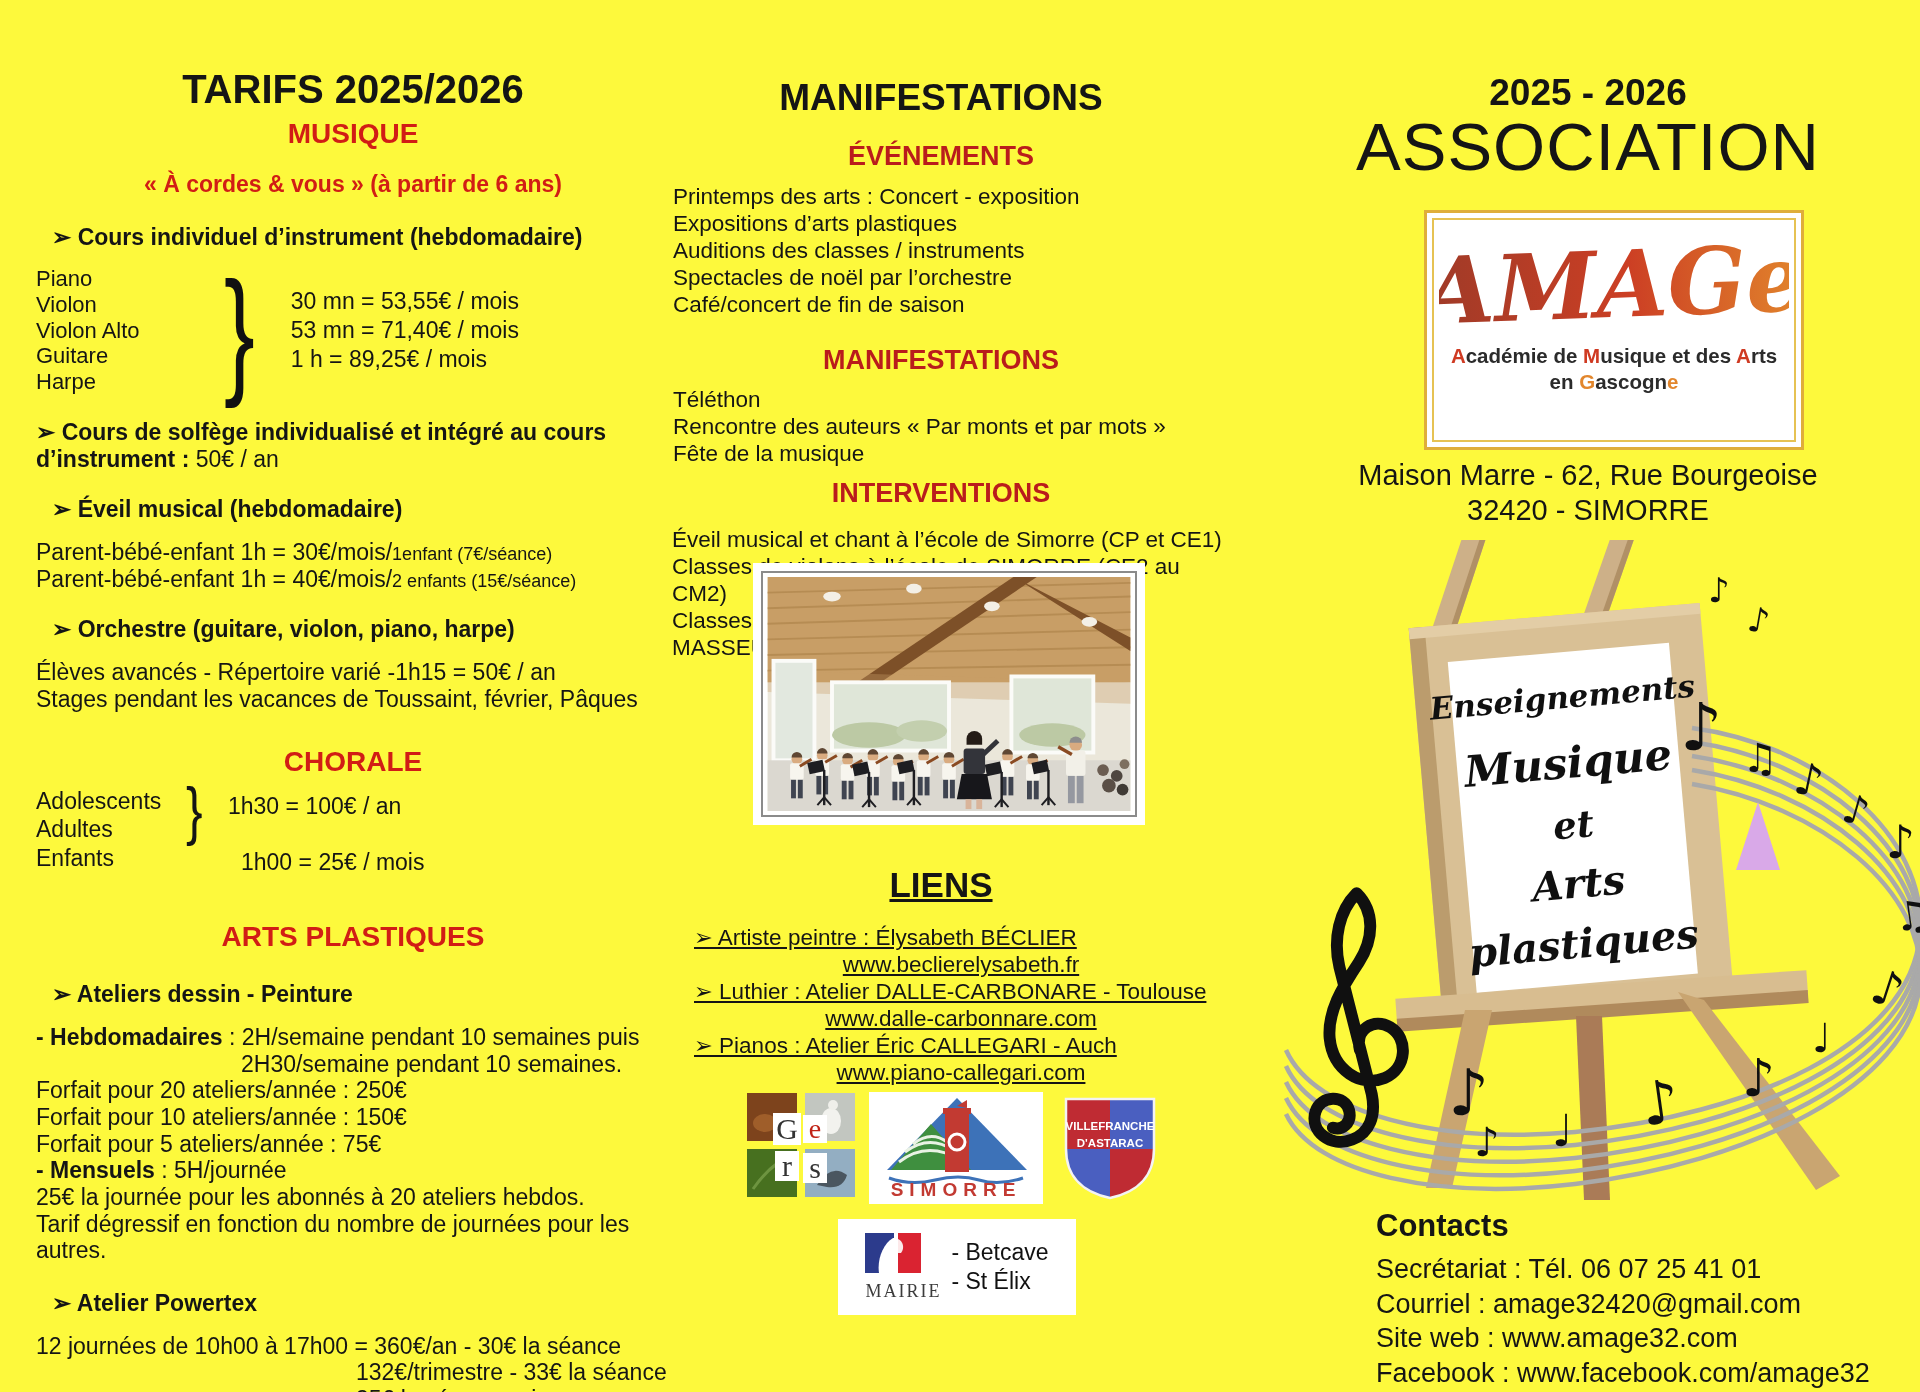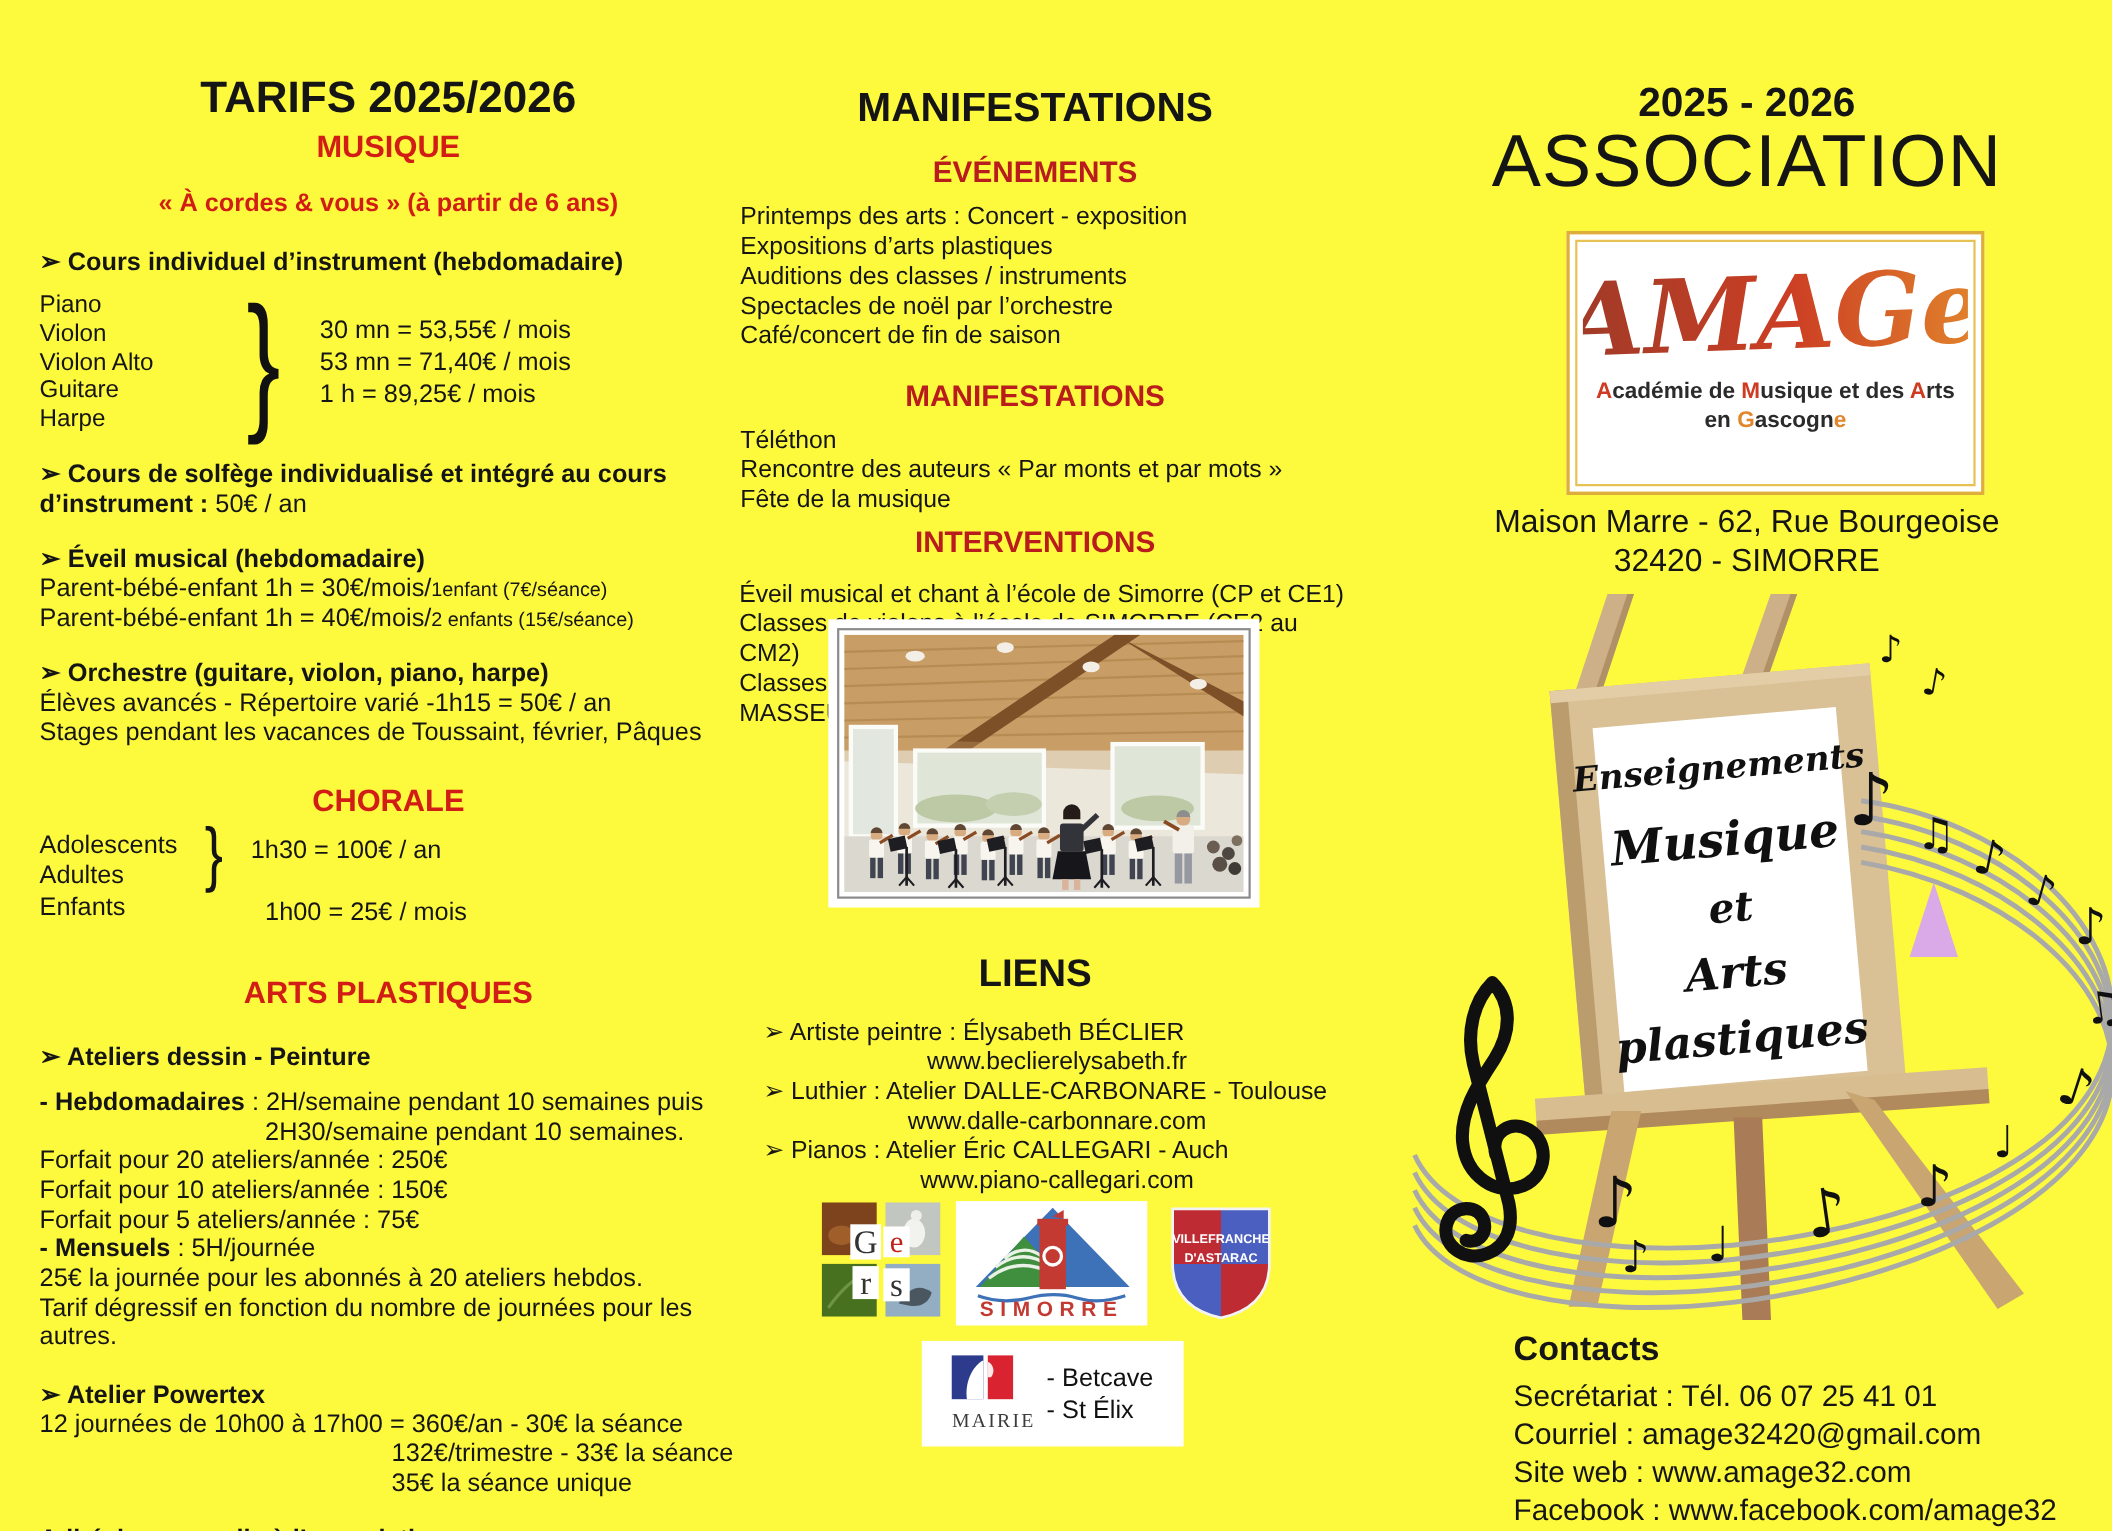--- a/index.html
+++ b/index.html
@@ -4,21 +4,21 @@
 <style>
   html,body{margin:0;padding:0;background:#fff;}
   .page{position:relative;width:1920px;height:1392px;background:#fdf93c;overflow:hidden;
         font-family:"Liberation Sans",sans-serif;color:#151515;}
   .b{font-weight:bold;}
   
   .col-left{position:absolute;left:36px;top:66px;width:634px;font-size:23px;line-height:1.16;}
   .tarifs-title{font-size:40px;font-weight:bold;text-align:center;margin:0;}
   .musique-h{font-size:28px;font-weight:bold;text-align:center;color:#d11d15;margin:6px 0 0;}
   .cordes{font-size:23px;font-weight:bold;text-align:center;color:#d11d15;margin:20px 0 26px;}
-  .sec-h{font-weight:bold;margin:0;}
+  .sec-h{font-weight:bold;margin:16px;}
   .instr-row{display:flex;align-items:center;margin:14px 0 4px;}
   .instr-names{width:182px;font-size:22px;line-height:1.17;}
   .instr-brace{font-size:128px;font-weight:200;line-height:1;transform:scale(.72,1.08);color:#111;}
   .instr-prices{margin-left:30px;line-height:1.25;}
   .blk{margin-top:24px;}
   .small-in{font-size:18px;}
   .chorale-h{font-size:28px;font-weight:bold;color:#d11d15;text-align:center;margin:34px 0 4px;}
   .chorale-row{position:relative;height:104px;}
   .ch-names{position:absolute;left:0;top:4px;line-height:1.25;}
   .ch-brace{position:absolute;left:148px;top:-8px;font-size:62px;font-weight:200;transform:scale(.8,1.05);}
@@ -29,21 +29,21 @@
   .ind320{margin-left:320px;}
   
   .col-mid{position:absolute;left:660px;top:76px;width:562px;font-size:22.5px;line-height:1.2;}
   .manif-title{font-size:37px;font-weight:bold;text-align:center;margin:0 0 18px;}
   .mid-h{font-size:27px;font-weight:bold;color:#b91c1c;text-align:center;margin:20px 0 10px;}
   .mid-list{padding-left:13px;}
   .interv-list{padding-left:12px;margin-top:16px;}
   .photo{position:absolute;left:753px;top:563px;width:376px;height:246px;background:#fff;padding:8px;}
   .photo-inner{border:2px solid #8b8b8b;padding:4px;height:234px;}
   .photo-inner svg{display:block;}
-  .liens-block{position:absolute;left:660px;top:864px;width:562px;font-size:22.5px;line-height:1.2;}
+  .liens-block{position:absolute;left:660px;top:864px;width:562px;font-size:22.5px;line-height:1.2;text-decoration:underline;}
   .liens-title{font-size:35px;font-weight:bold;text-align:center;margin:0 0 18px;}
   .link-a{padding-left:34px;}
   .link-b{text-align:center;padding-left:40px;}
   .logo{position:absolute;}
   .logo-simorre{background:#fff;}
   .mairie-box{position:absolute;left:838px;top:1219px;width:238px;height:96px;background:#fff;
               display:flex;align-items:center;justify-content:center;gap:10px;}
   .mairie-word{font-family:"Liberation Serif",serif;font-size:18px;letter-spacing:2px;color:#3c3c3c;margin-top:2px;text-align:center;}
   .mairie-right{font-size:23px;line-height:1.25;color:#111;}
   

